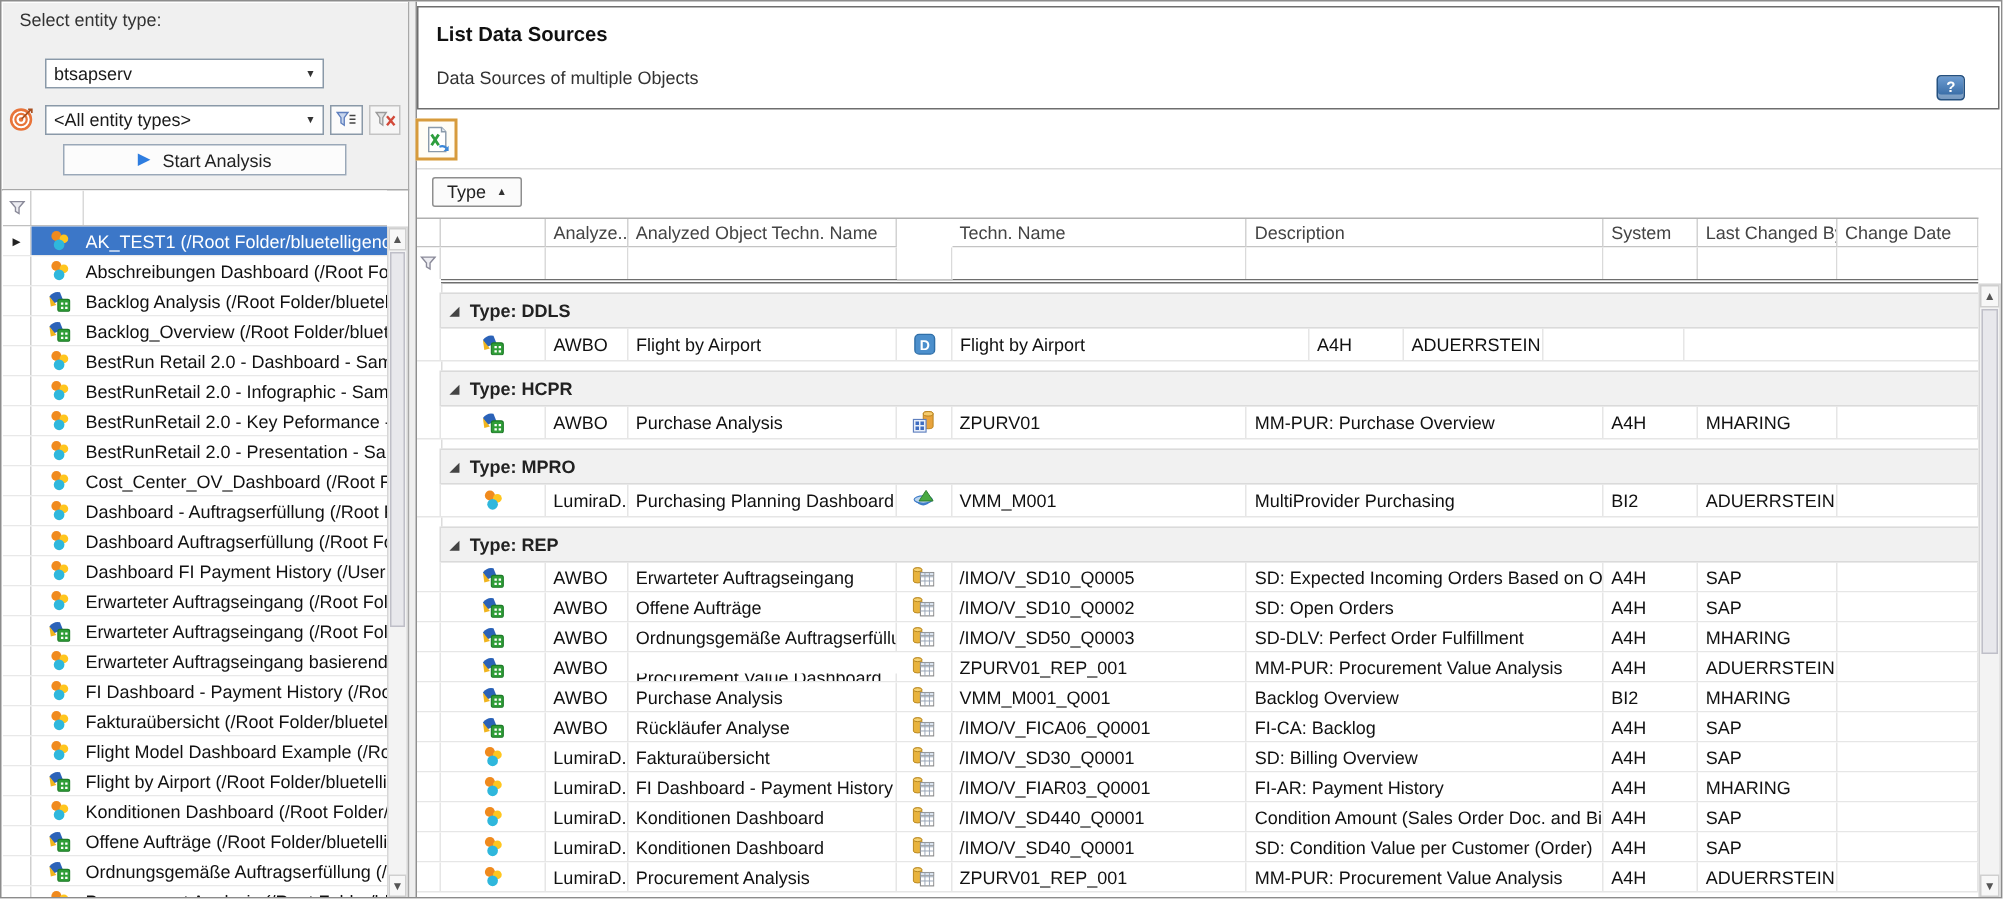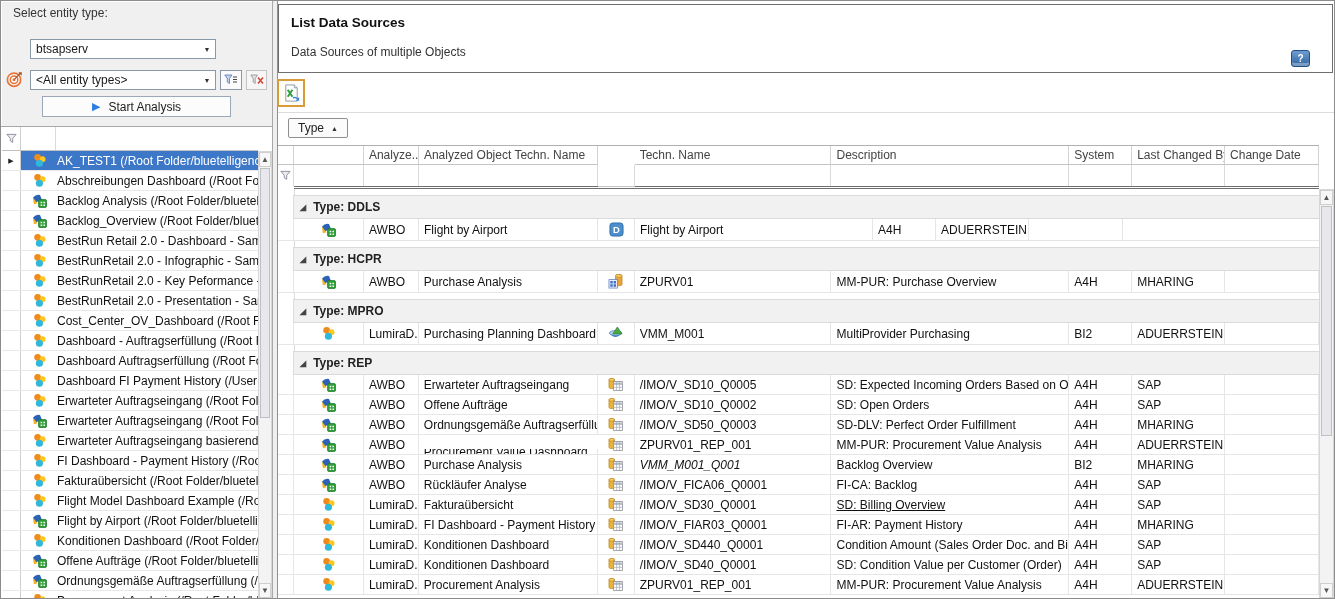--- a/index.html
+++ b/index.html
@@ -826,21 +826,21 @@
             <span class="icn">
               <svg viewBox="0 0 16 16" width="15" height="15">
                 <path d="M1,3 a3,1.4 0 0 1 6,0 v8 a3,1.4 0 0 1 -6,0 Z" fill="#E8B33D" stroke="#B9871E" stroke-width="0.7"></path>
                 <ellipse cx="4" cy="3" rx="3" ry="1.4" fill="#F6D06E" stroke="#B9871E" stroke-width="0.7"></ellipse>
                 <rect x="6" y="5" width="9.5" height="9.5" fill="#fff" stroke="#8A8A8A" stroke-width="0.8"></rect>
                 <rect x="6" y="5" width="9.5" height="2.2" fill="#D8E2EE" stroke="#8A8A8A" stroke-width="0.5"></rect>
                 <path d="M6,8h9.5 M6,11h9.5 M9.2,5v9.5 M12.4,5v9.5" stroke="#9AA7B8" stroke-width="0.7" fill="none"></path>
               </svg>
             </span>
           </div>
-          <div class="td" style="width: 197px; font-style: italic;">VMM_M001_Q001</div>
+          <div class="td" style="width: 197px;">VMM_M001_Q001</div>
           <div class="td" style="width: 238px;">Backlog Overview</div>
           <div class="td" style="width: 63px;">BI2</div>
           <div class="td" style="width: 93px;">MHARING</div>
           <div class="td" style="width: 94px;"></div>
         </div>
         <div class="drow" style="height: 20px;">
           <div class="td ctr" style="width: 16px;"></div>
           <div class="td ctr" style="width: 70px;">
             <span class="icn">
               <svg viewBox="0 0 16 16" width="15" height="15">
@@ -888,21 +888,21 @@
               <svg viewBox="0 0 16 16" width="15" height="15">
                 <path d="M1,3 a3,1.4 0 0 1 6,0 v8 a3,1.4 0 0 1 -6,0 Z" fill="#E8B33D" stroke="#B9871E" stroke-width="0.7"></path>
                 <ellipse cx="4" cy="3" rx="3" ry="1.4" fill="#F6D06E" stroke="#B9871E" stroke-width="0.7"></ellipse>
                 <rect x="6" y="5" width="9.5" height="9.5" fill="#fff" stroke="#8A8A8A" stroke-width="0.8"></rect>
                 <rect x="6" y="5" width="9.5" height="2.2" fill="#D8E2EE" stroke="#8A8A8A" stroke-width="0.5"></rect>
                 <path d="M6,8h9.5 M6,11h9.5 M9.2,5v9.5 M12.4,5v9.5" stroke="#9AA7B8" stroke-width="0.7" fill="none"></path>
               </svg>
             </span>
           </div>
           <div class="td" style="width: 197px;">/IMO/V_SD30_Q0001</div>
-          <div class="td" style="width: 238px; text-decoration: underline;">SD: Billing Overview</div>
+          <div class="td" style="width: 238px;">SD: Billing Overview</div>
           <div class="td" style="width: 63px;">A4H</div>
           <div class="td" style="width: 93px;">SAP</div>
           <div class="td" style="width: 94px;"></div>
         </div>
         <div class="drow" style="height: 20px;">
           <div class="td ctr" style="width: 16px;"></div>
           <div class="td ctr" style="width: 70px;">
             <span class="icn">
               <svg viewBox="0 0 16 16" width="15" height="15">
                 <circle cx="6" cy="4.6" r="3.6" fill="#F08A1D"></circle>

